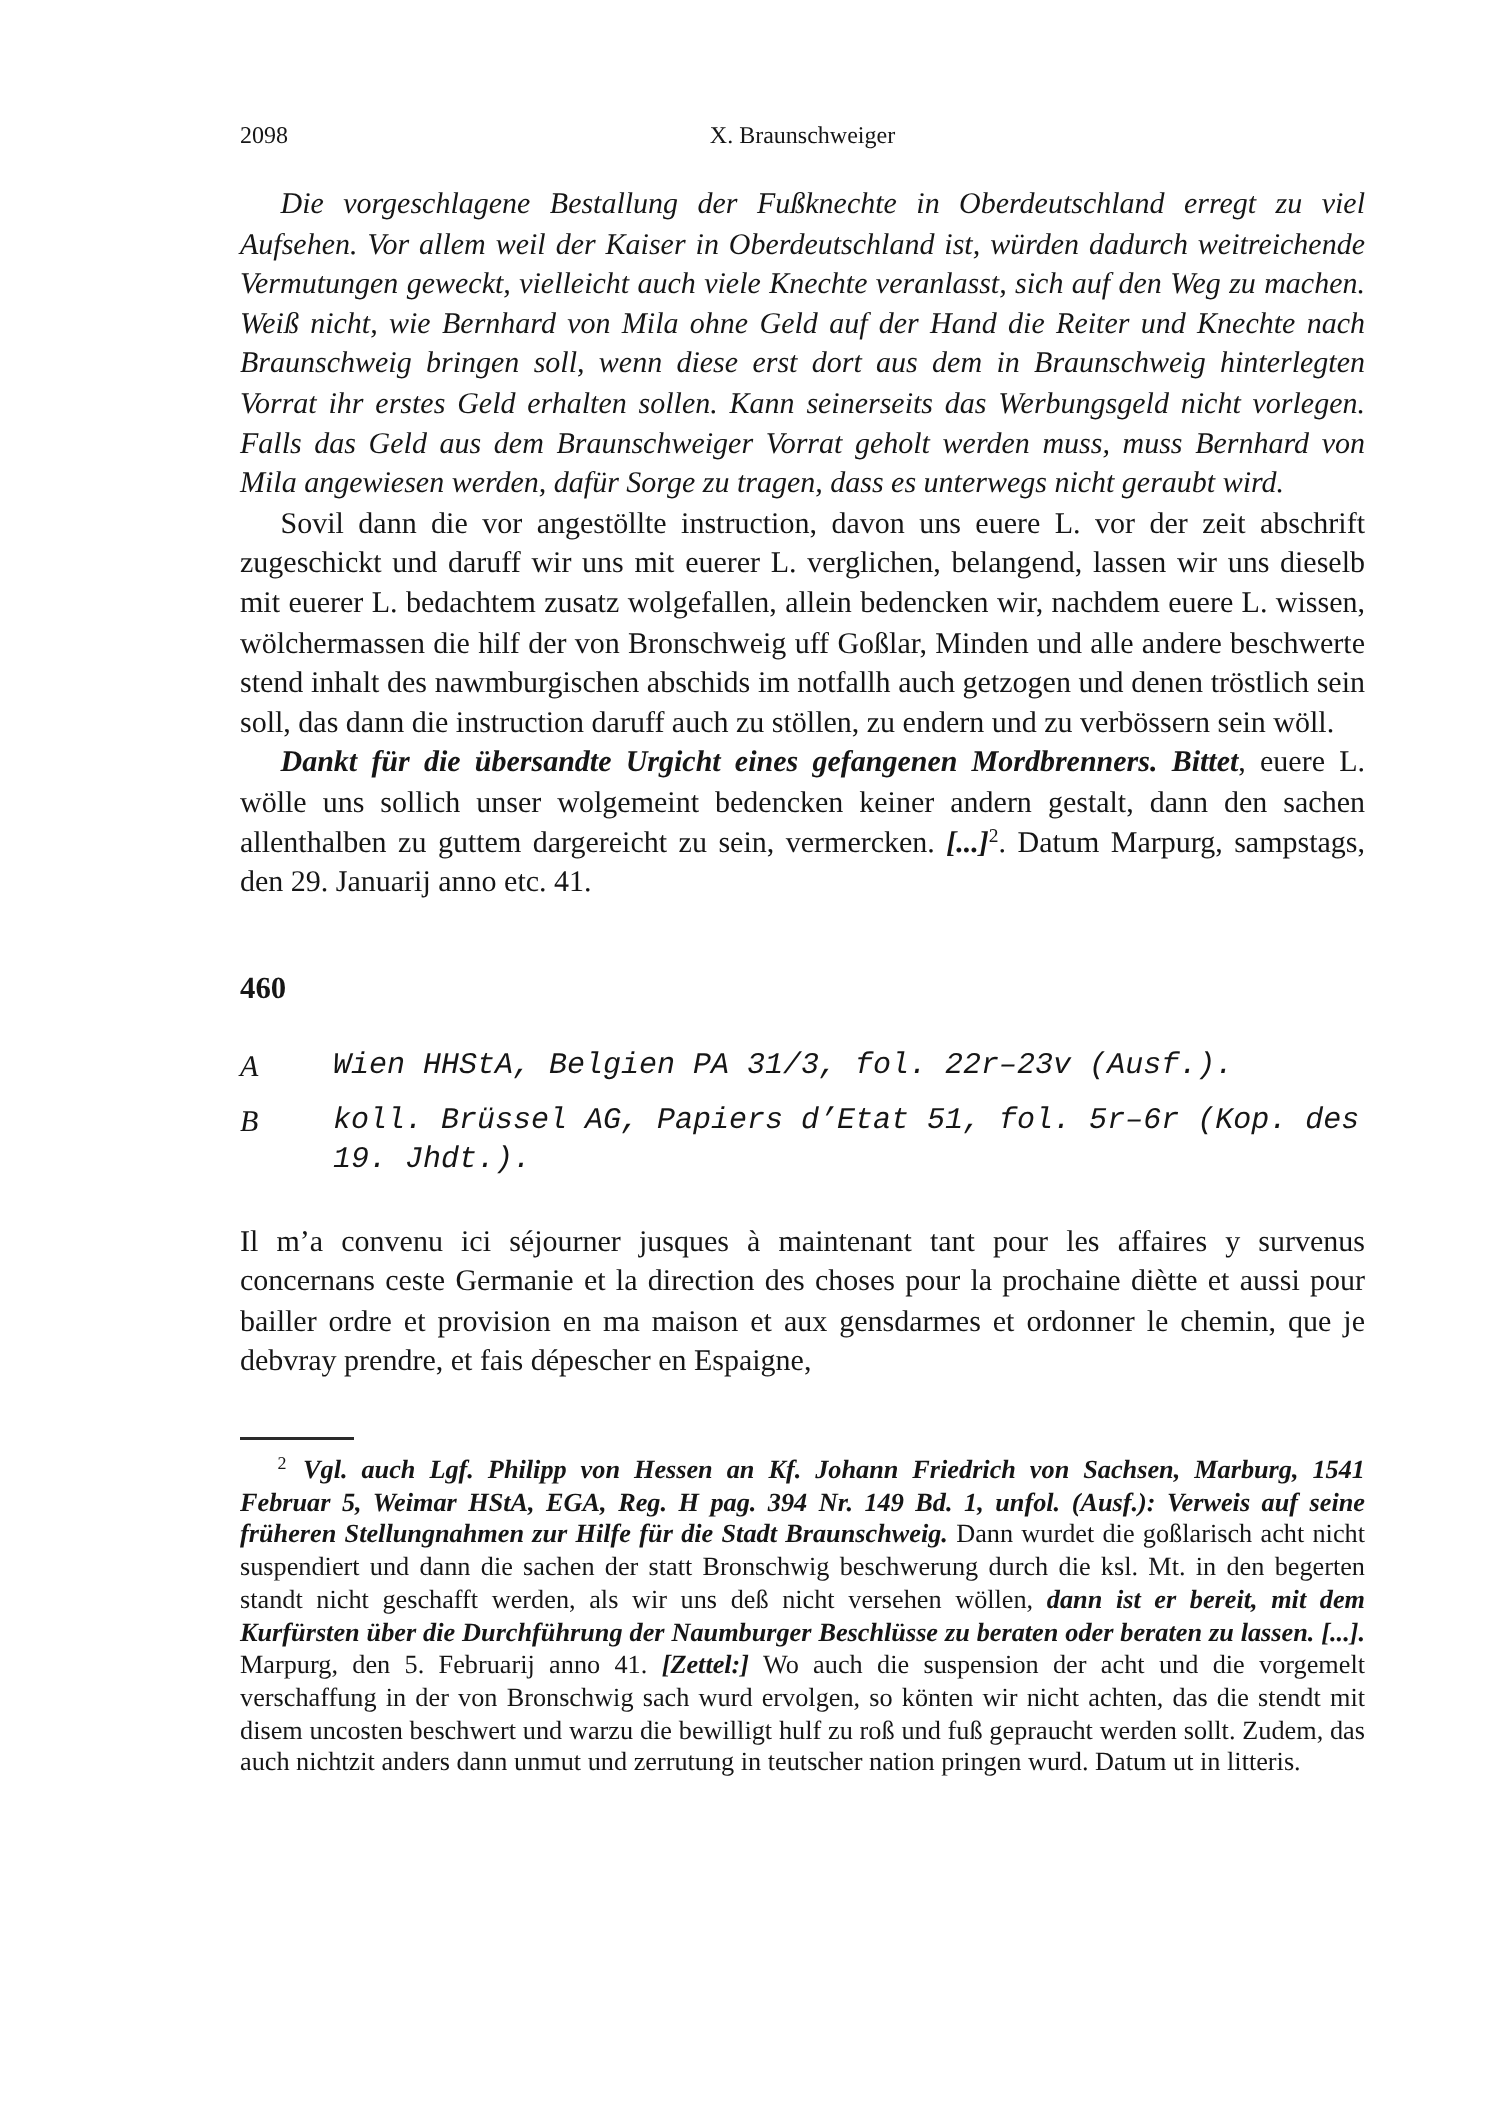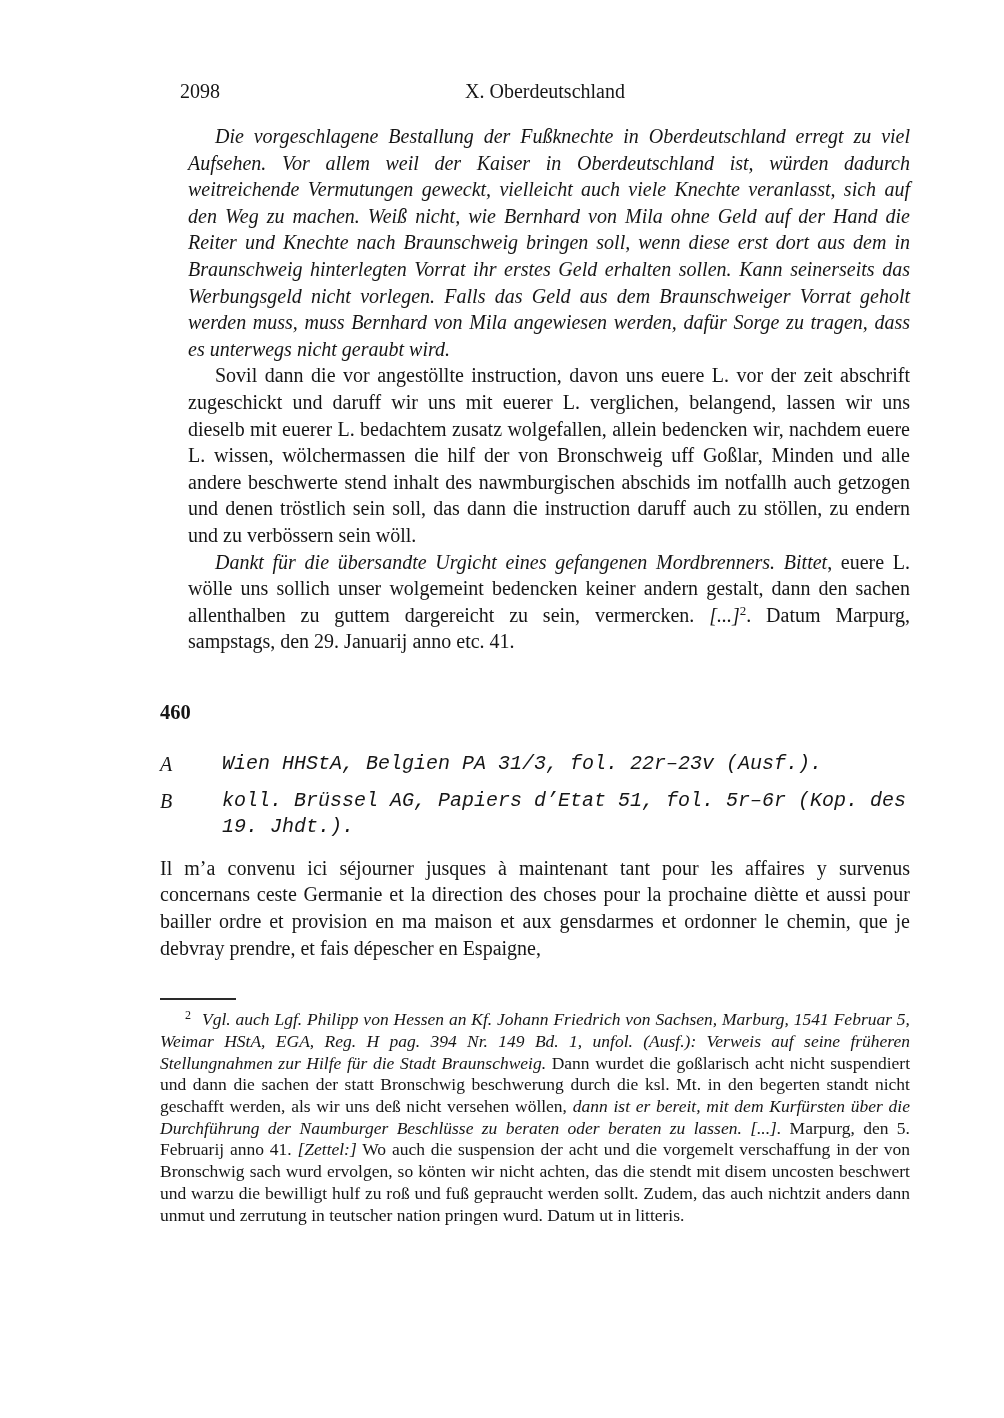--- a/index.html
+++ b/index.html
@@ -16,43 +16,42 @@
     font-family: "Liberation Serif", "DejaVu Serif", serif;
     box-sizing: border-box;
     padding: 78px 94px 0 160px;
     overflow: hidden;
   }
   
   .running-header {
     position: relative;
     height: 26px;
     margin-bottom: 19px;
-    font-size: 20px;
+    font-size: 16px;
     line-height: 26px;
-    margin-left: 20px;
   }
   .page-number {
     position: absolute;
     left: 0;
     top: 0;
   }
   .running-title {
     display: block;
     text-align: center;
   }
   
   .body-para {
     margin: 0;
     font-size: 20px;
     line-height: 26.6px;
     text-align: justify;
   }
-  .indent { text-indent: 27px; margin-left: 28px; }
+  .indent { text-indent: 27px; }
   .italic { font-style: italic; }
-  em { font-style: italic; }
+  em { font-style: italic; font-weight: bold; }
   sup.intext {
     font-size: 13px;
     line-height: 0;
     vertical-align: 7px;
   }
   
   .entry-heading {
     display: flex;
     margin: 43px 0 0 0;
     font-size: 20.5px;
@@ -67,21 +66,21 @@
     display: flex;
     font-style: italic;
     font-size: 20px;
     line-height: 26px;
   }
   .source-a { margin-top: 25px; }
   .source-b { margin-top: 11px; }
   .siglum { width: 62px; flex: 0 0 62px; }
   .source-text { flex: 1; font-family: Liberation Mono, monospace; }
   
-  .opening-para { margin-top: 15px; }
+  .opening-para { margin-top: 28px; }
   
   .footnote-block { margin-top: 37px; }
   .footnote-rule {
     width: 76px;
     height: 0;
     border-top: 2px solid #2a2a2a;
     margin-bottom: 9px;
   }
   .footnote {
     margin: 0;
@@ -97,21 +96,21 @@
     margin-right: 11px;
   }
 </style>
 </head>
 <body>
 
 <div class="page">
 
   <header class="running-header">
     <span class="page-number">2098</span>
-    <span class="running-title">X. Oberdeutschland</span>
+    <span class="running-title">X. Braunschweiger</span>
   </header>
 
   <main>
 
     <p class="body-para indent italic">Die vorgeschlagene Bestallung der Fußknechte in Oberdeutschland erregt zu viel Aufsehen. Vor allem weil der Kaiser in Oberdeutschland ist, würden dadurch weitreichende Vermutungen geweckt, vielleicht auch viele Knechte veranlasst, sich auf den Weg zu machen. Weiß nicht, wie Bernhard von Mila ohne Geld auf der Hand die Reiter und Knechte nach Braunschweig bringen soll, wenn diese erst dort aus dem in Braunschweig hinterlegten Vorrat ihr erstes Geld erhalten sollen. Kann seinerseits das Werbungsgeld nicht vorlegen. Falls das Geld aus dem Braunschweiger Vorrat geholt werden muss, muss Bernhard von Mila angewiesen werden, dafür Sorge zu tragen, dass es unterwegs nicht geraubt wird.</p>
 
     <p class="body-para indent">Sovil dann die vor angestöllte instruction, davon uns euere L. vor der zeit abschrift zugeschickt und daruff wir uns mit euerer L. verglichen, belangend, lassen wir uns dieselb mit euerer L. bedachtem zusatz wolgefallen, allein bedencken wir, nachdem euere L. wissen, wölchermassen die hilf der von Bronschweig uff Goßlar, Minden und alle andere beschwerte stend inhalt des nawmburgischen abschids im notfallh auch getzogen und denen tröstlich sein soll, das dann die instruction daruff auch zu stöllen, zu endern und zu verbössern sein wöll.</p>
 
     <p class="body-para indent"><em>Dankt für die übersandte Urgicht eines gefangenen Mordbrenners. Bittet</em><span>, euere L. wölle uns sollich unser wolgemeint bedencken keiner andern gestalt, dann den sachen allenthalben zu guttem dargereicht zu sein, vermercken. </span><em>[...]</em><sup class="intext">2</sup><span>. Datum Marpurg, sampstags, den 29. Januarij anno etc. 41.</span></p>
 

